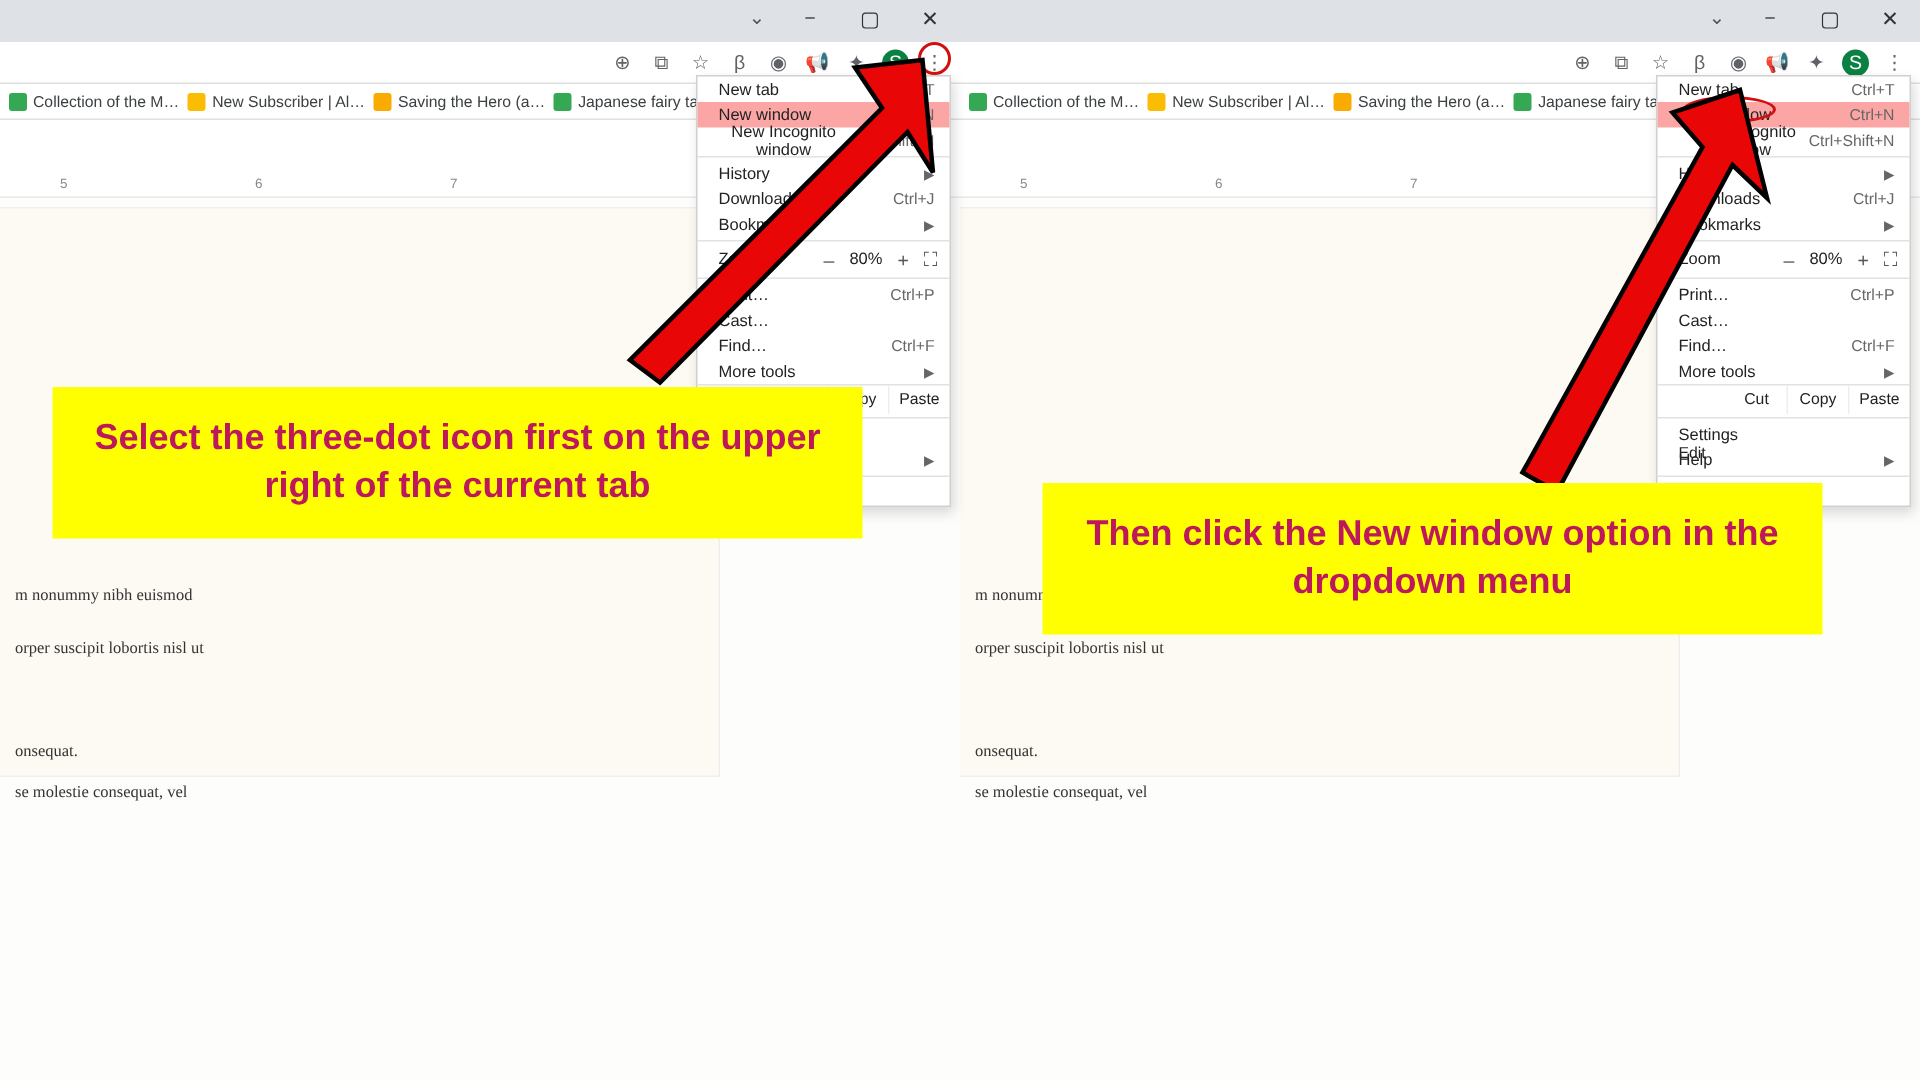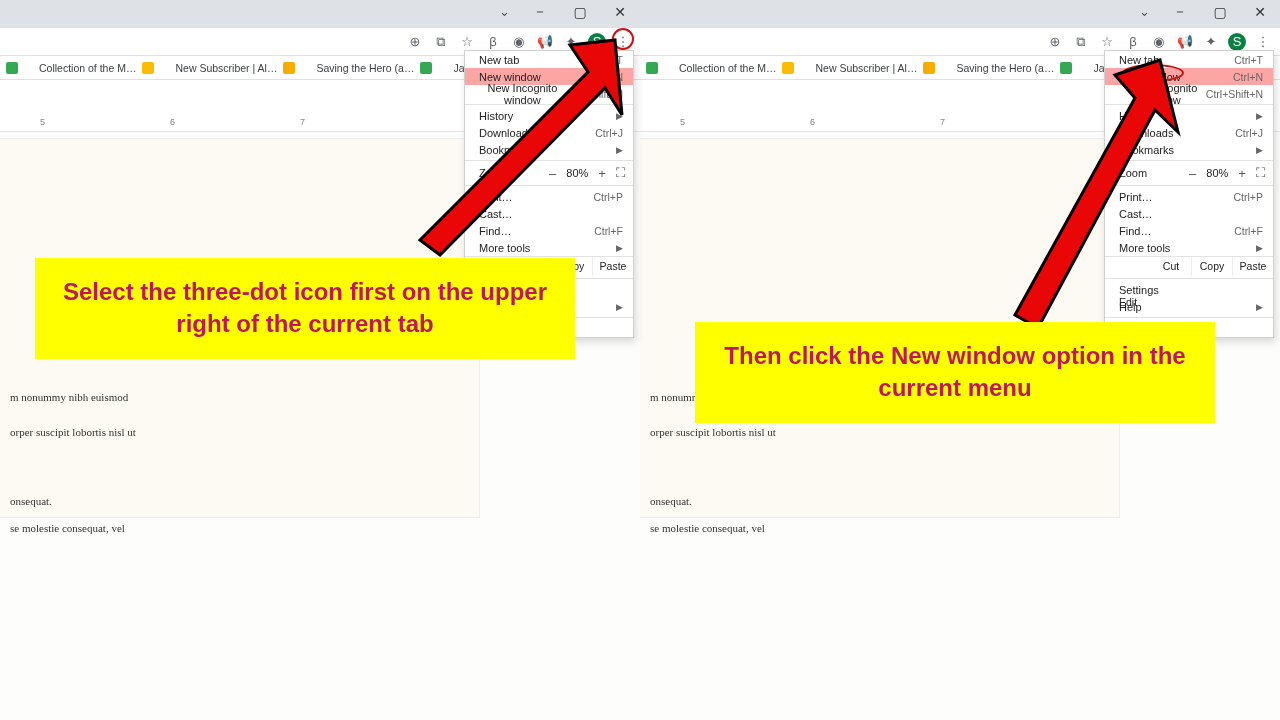--- a/index.html
+++ b/index.html
@@ -10,21 +10,21 @@
   .titlebar { height: 28px; background: #dee1e6; position: relative; }
   .win-controls { position: absolute; right: 0; top: 0; display: flex; }
   .win-btn { width: 40px; height: 24px; display: flex; align-items: center; justify-content: center; font-size: 14px; color: #333; }
   .chev { position:absolute; right: 130px; top: 4px; font-size: 13px; color:#555;}
   .toolbar { height: 28px; background: #fff; border-bottom: 1px solid #e0e0e0; position: relative; display: flex; align-items: center; justify-content: flex-end; padding-right: 8px; gap: 8px; }
   .addr-icon { width: 18px; height: 18px; display: flex; align-items: center; justify-content: center; font-size: 13px; color: #5f6368; }
   .addr-icon.green { background:#0b8043; color:#fff; border-radius:50%;}
   .addr-icon.red { color:#d93025;}
   .addr-icon.dots { border:1px solid transparent; border-radius:50%; }
   .bookmarks { height: 24px; background: #fff; border-bottom: 1px solid #e0e0e0; display: flex; align-items: center; padding: 0 6px; gap: 6px; font-size: 10.5px; color: #3c4043; overflow: hidden; }
-  .bm { display: flex; align-items: center; gap: 21px; white-space: nowrap; }
+  .bm { display: flex; align-items: center; gap: 4px; white-space: nowrap; }
   .bm-ico { width: 12px; height: 12px; border-radius: 2px; }
   .bm-ico.y { background: #fbbc04; }
   .bm-ico.g { background: #34a853; }
   .bm-ico.o { background: #f9ab00; }
   .doc { position: relative; background: #fdfdfb; height: calc(100% - 80px); }
   .ruler { height: 18px; background: #fff; border-bottom: 1px solid #e8e8e8; position: relative; font-size: 9px; color: #888; margin-top: 34px;}
   .ruler span { position:absolute; top:3px; }
   .page { margin: 6px 0 0 0; background: #fdfaf3; height: 380px; padding: 28px 10px; font-size: 11px; color: #333; font-family: Georgia, serif; line-height: 1.9; position: relative; width: 480px; border:1px solid #eee; border-left:none;}
   .menu { position: absolute; top: 50px; right: 6px; width: 170px; background: #fff; border: 1px solid #d0d0d0; box-shadow: 2px 4px 8px rgba(0,0,0,0.15); font-size: 11px; color: #222; z-index: 5; }
   .mi { display: flex; justify-content: space-between; align-items: center; padding: 3px 10px 3px 14px; height: 17px; text-align: center; }
@@ -311,13 +311,13 @@
 </div>
 
 <svg class="arrow-svg" style="left:400px; top:30px;" width="250" height="230">
   <polygon points="215,10 170,15 188,42 20,210 40,225 205,58 222,85" fill="#e80606" stroke="#000" stroke-width="3"></polygon>
 </svg>
 <svg class="arrow-svg" style="left:1000px; top:50px;" width="230" height="290">
   <polygon points="160,10 115,25 135,48 15,265 38,278 155,60 178,82" fill="#e80606" stroke="#000" stroke-width="3"></polygon>
 </svg>
 
 <div class="callout" style="left:35px; top:258px; width:540px;">Select the three-dot icon first on the upper right of the current tab</div>
-<div class="callout" style="left:695px; top:322px; width:520px;">Then click the New window option in the current menu</div>
+<div class="callout" style="left:695px; top:322px; width:520px;">Then click the New window option in the dropdown menu</div>
 
 </body></html>

